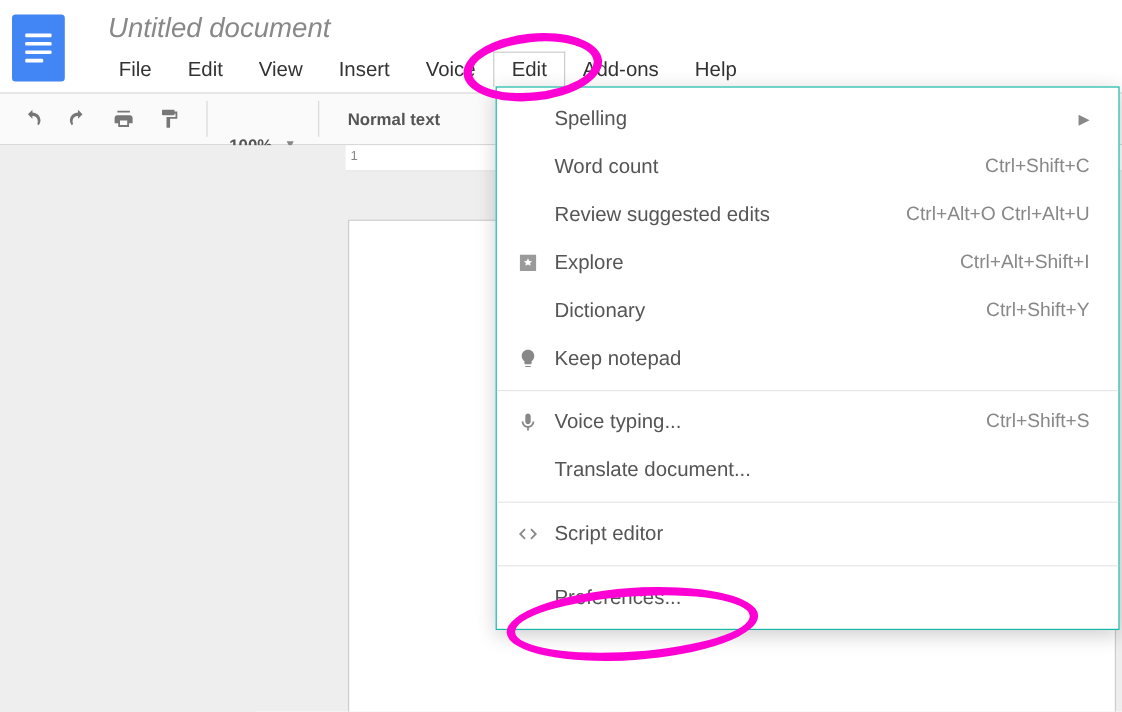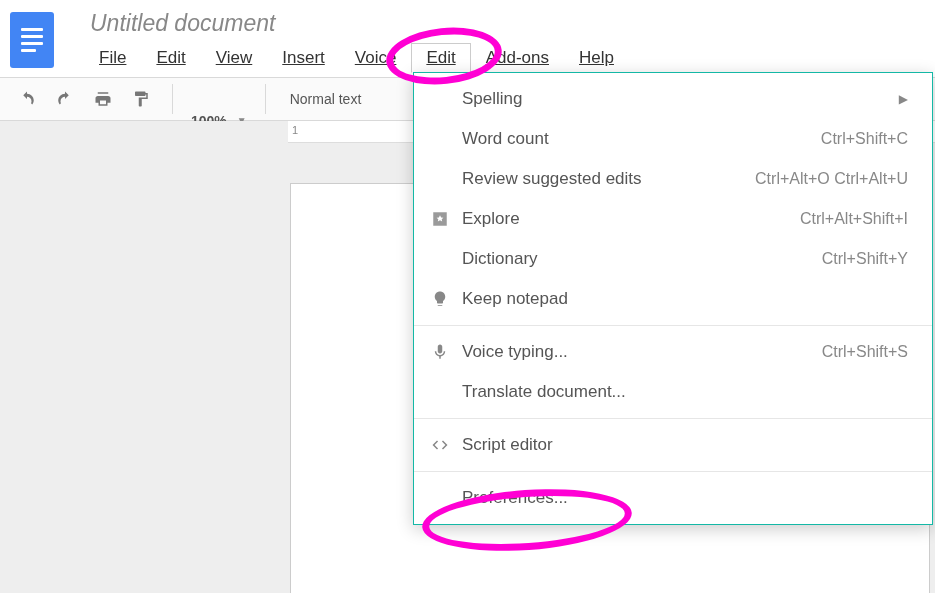--- a/index.html
+++ b/index.html
@@ -57,21 +57,20 @@
     display: flex;
     gap: 0;
   }
   .menu-item {
     padding: 4px 14px;
     font-size: 17px;
     color: #333;
     cursor: pointer;
     border: 1px solid transparent;
     position: relative;
-    text-decoration: underline;
   }
   .menu-item.active {
     border: 1px solid #ccc;
     border-bottom: 1px solid #fff;
     background: #fff;
     z-index: 20;
   }
   .toolbar {
     border-top: 1px solid #d9d9d9;
     border-bottom: 1px solid #d9d9d9;
@@ -108,21 +107,21 @@
     padding: 0 10px;
     cursor: pointer;
     margin-top: 43px;
   }
   .zoom .caret {
     font-size: 10px;
     color: #888;
   }
   .style-select {
     font-size: 14px;
-    font-weight: normal;
+    font-weight: bold;
     color: #555;
     padding: 0 16px;
   }
   .ruler-area {
     background: #eee;
     height: 22px;
     display: flex;
   }
   .ruler-gutter {
     width: 288px;

